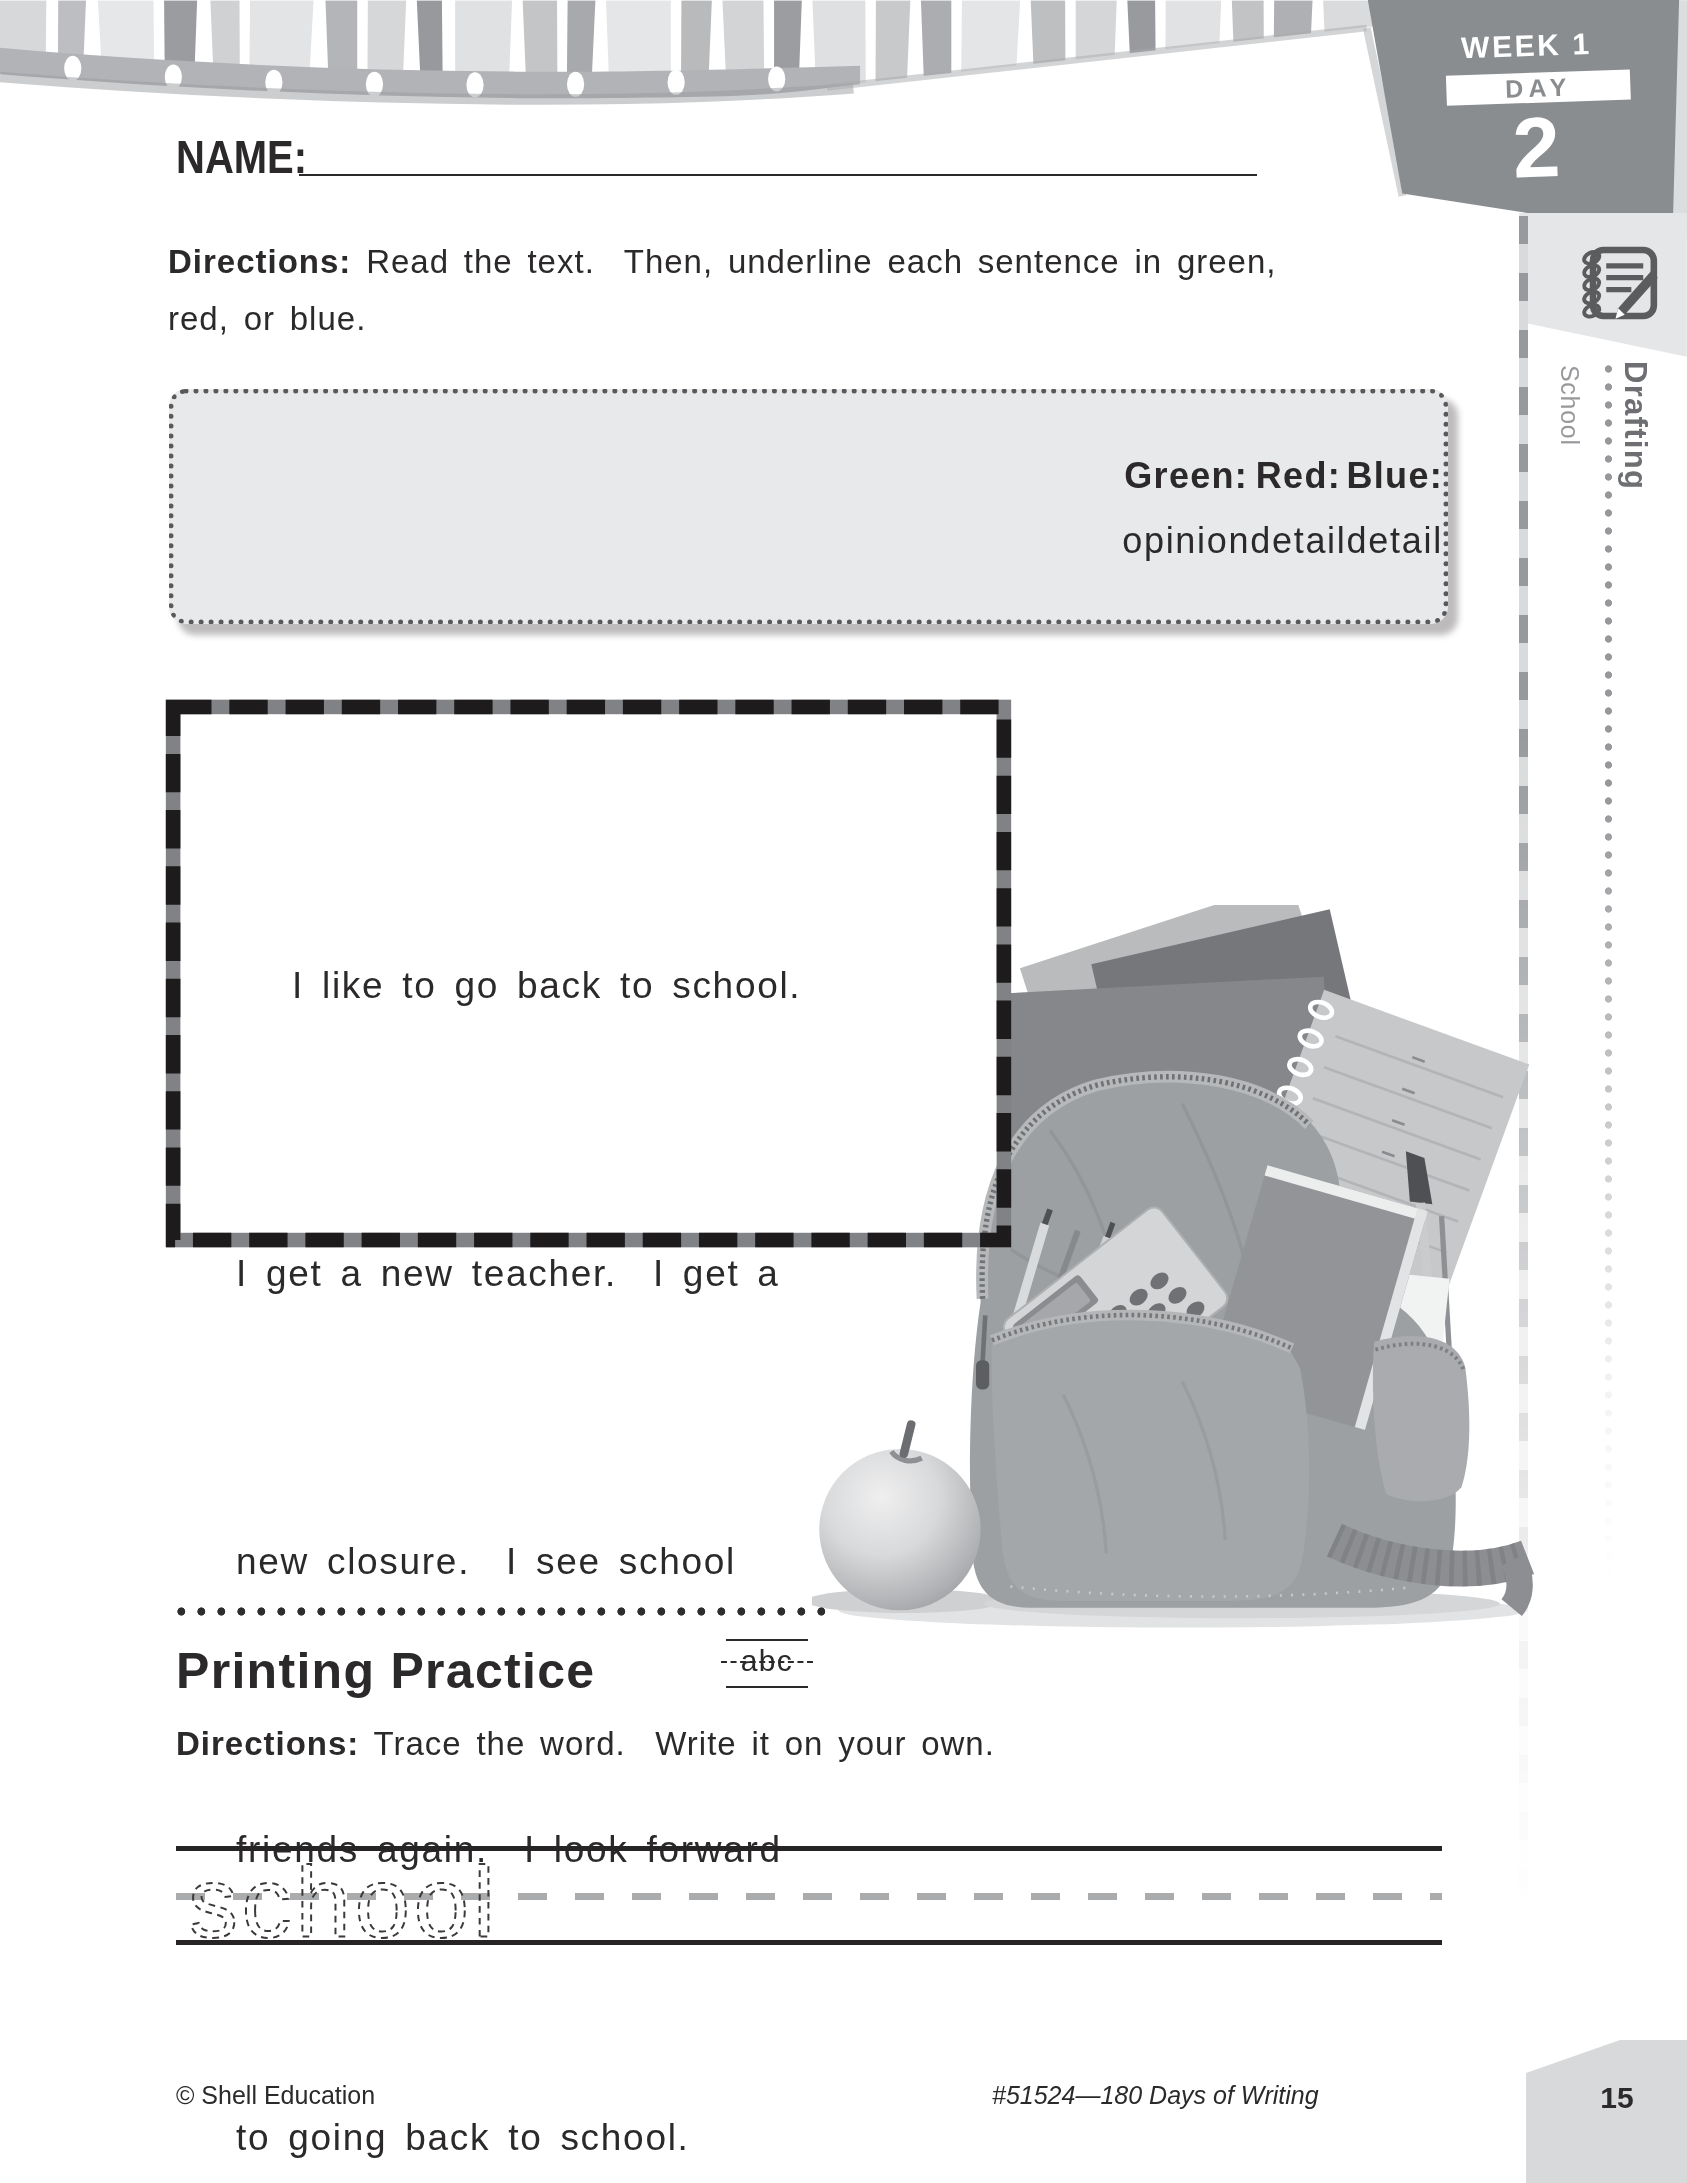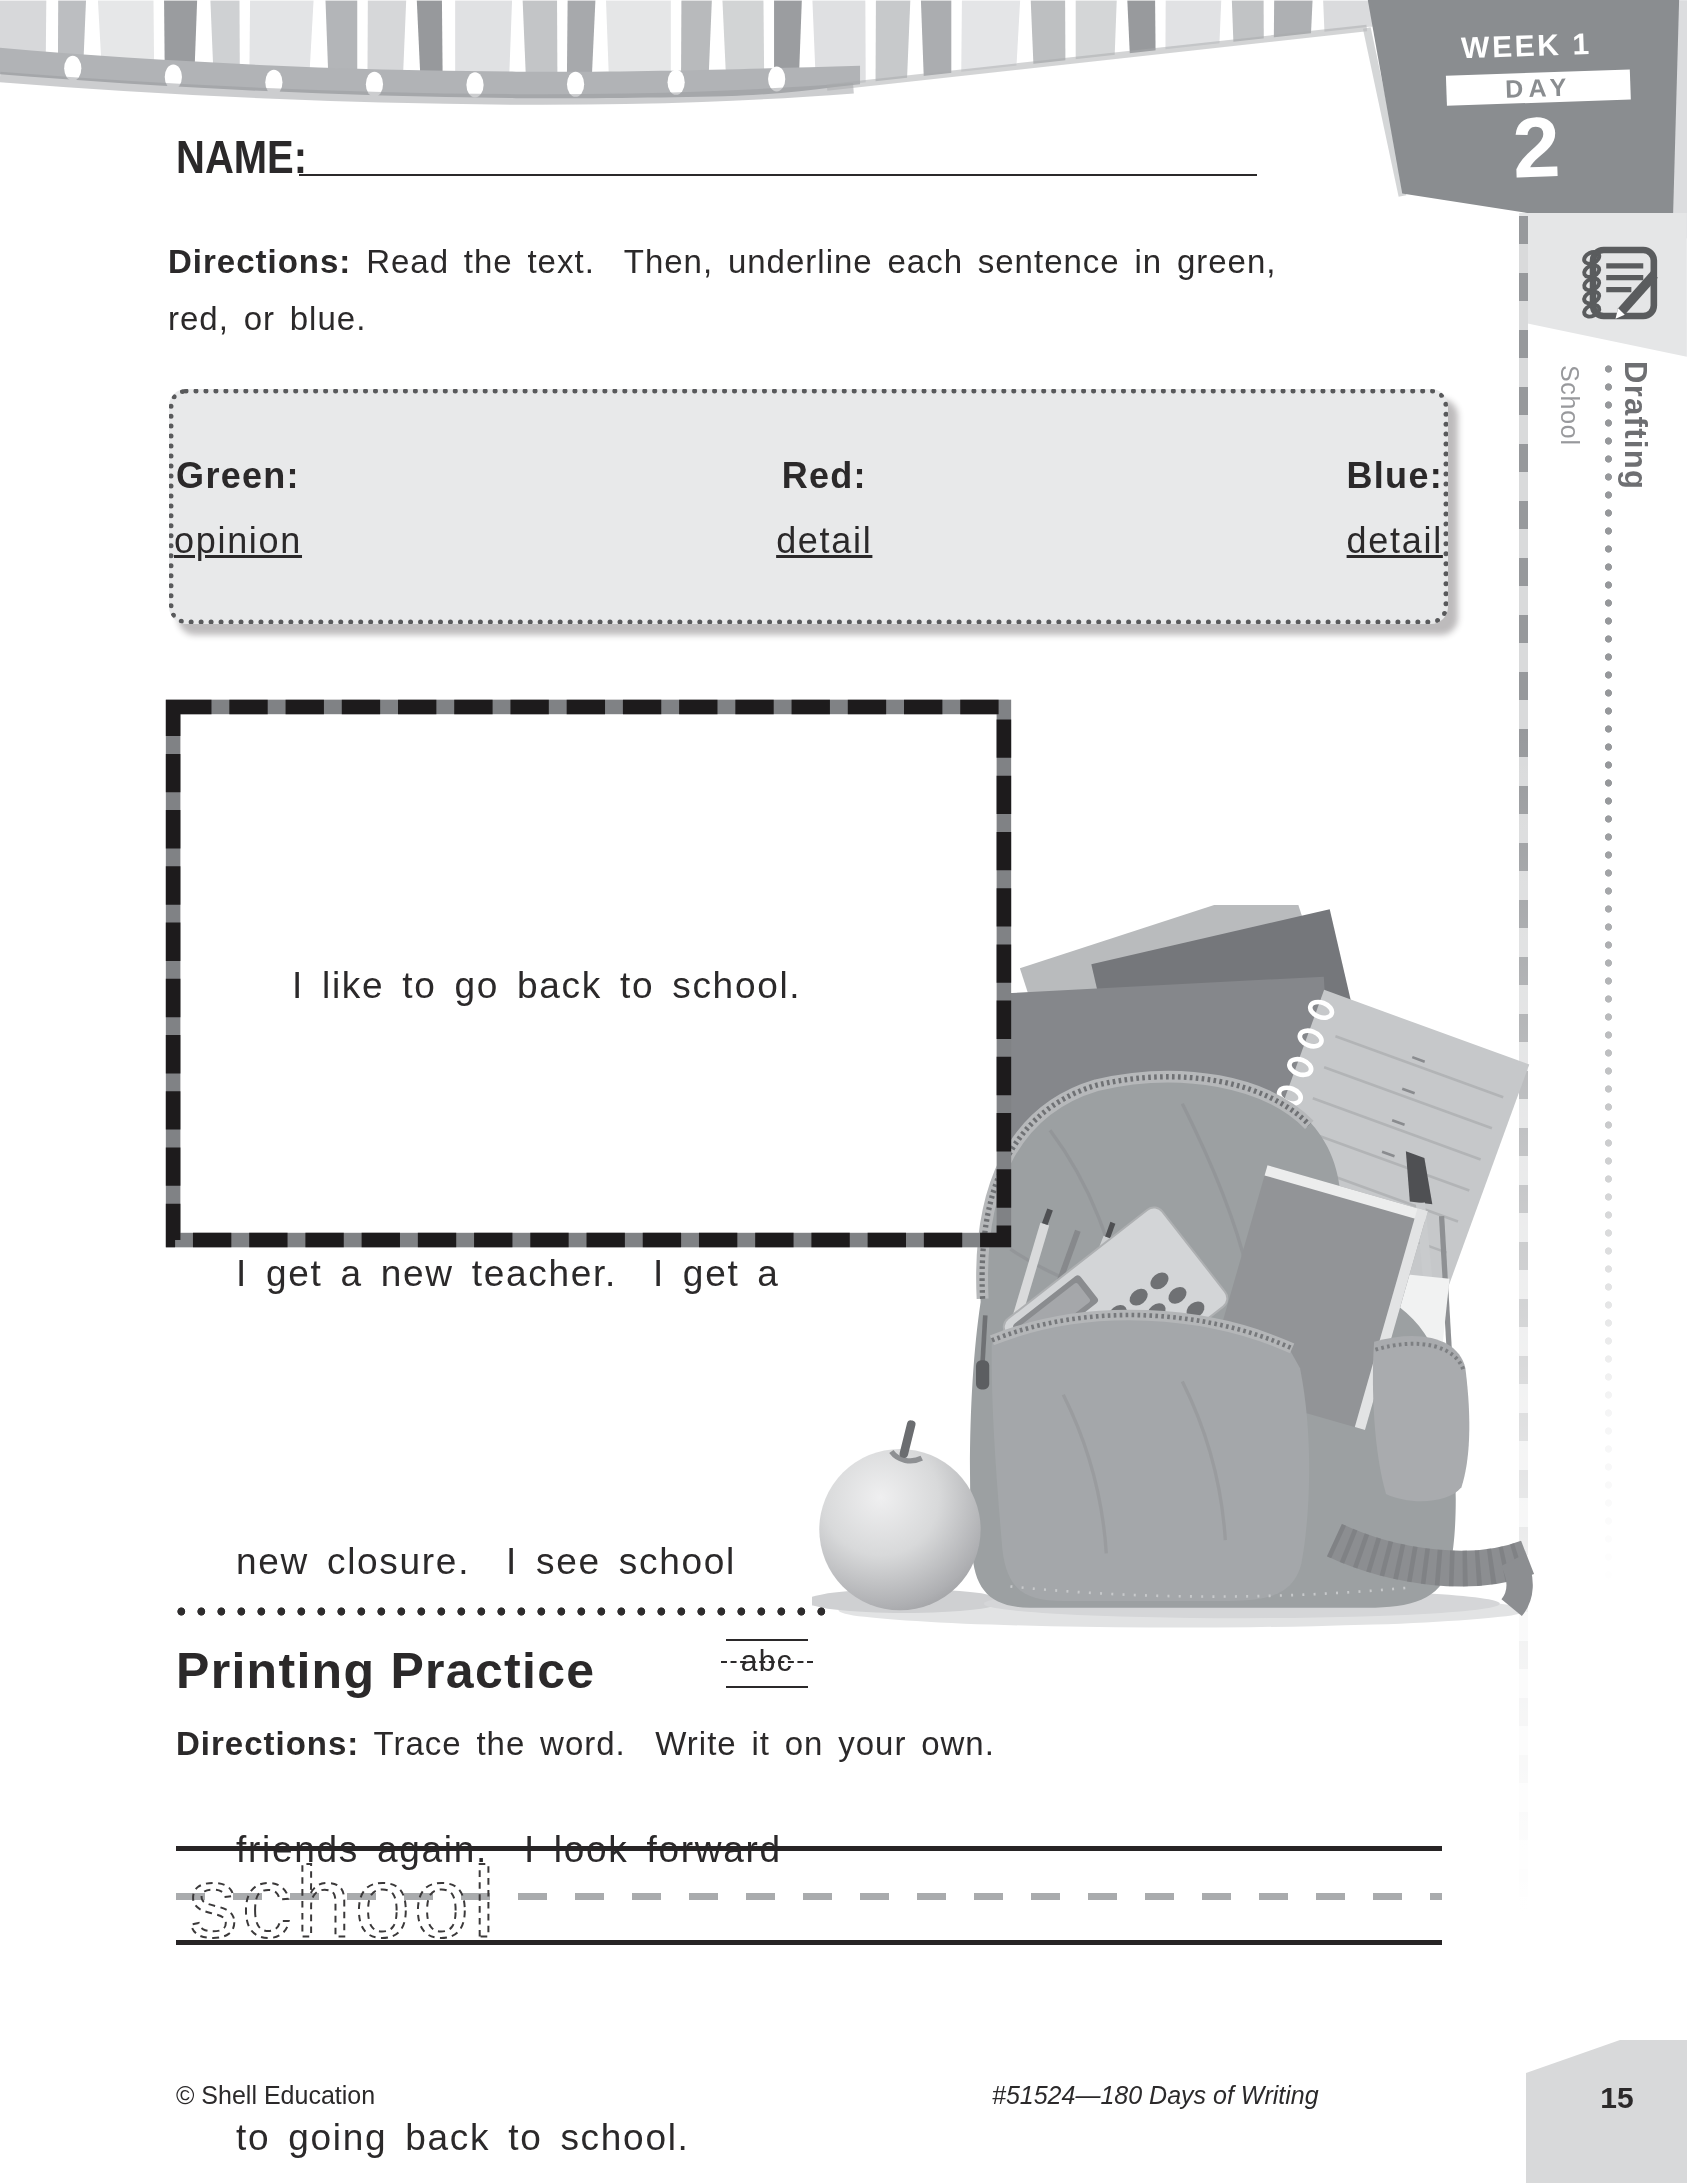--- a/index.html
+++ b/index.html
@@ -43,24 +43,24 @@
 
   
   .dir1{left:168px;top:233px;width:1125px;font-size:33px;line-height:57px;
         letter-spacing:1px;word-spacing:4.6px;white-space:pre-wrap;}
   .dir-label{font-weight:bold;}
 
   
   .key-box{left:169px;top:389px;width:1269px;height:225px;background:#e8e9ea;
            border:5.3px dotted #58595b;border-radius:17px;
            box-shadow:9.3px 10.6px 6.6px rgba(35,31,32,0.30);
-           display:flex;justify-content:space-between;align-items:center;}
+           display:flex;justify-content:flex-end;align-items:center;}
   .key-col{display:flex;flex-direction:column;align-items:center;gap:22.5px;margin-top:4px;}
   .key-label{font-size:36px;font-weight:bold;letter-spacing:1.3px;}
-  .key-value{font-size:36px;letter-spacing:1.7px;text-decoration:underline;}
+  .key-value{font-size:36px;letter-spacing:1.7px;}
 
   
   .story-text{left:236px;top:746px;width:754px;font-size:37px;line-height:96px;
               letter-spacing:1.7px;word-spacing:6px;white-space:pre;}
   .story-indent{padding-left:56px;}
   .story-border{left:165px;top:699px;width:847px;height:549px;}
   .photo{left:812px;top:905px;width:742px;height:736px;}
 
   
   .sep-dots{left:176px;top:1606px;width:651px;height:10.6px;

